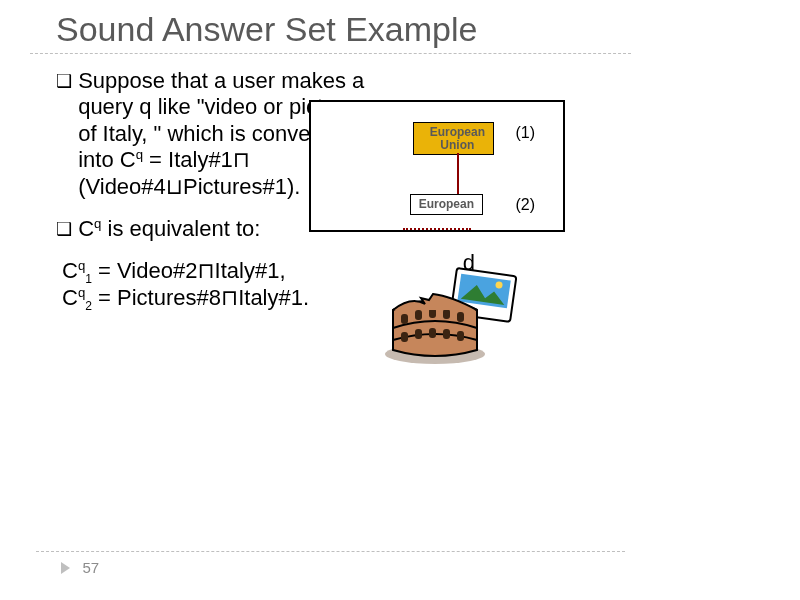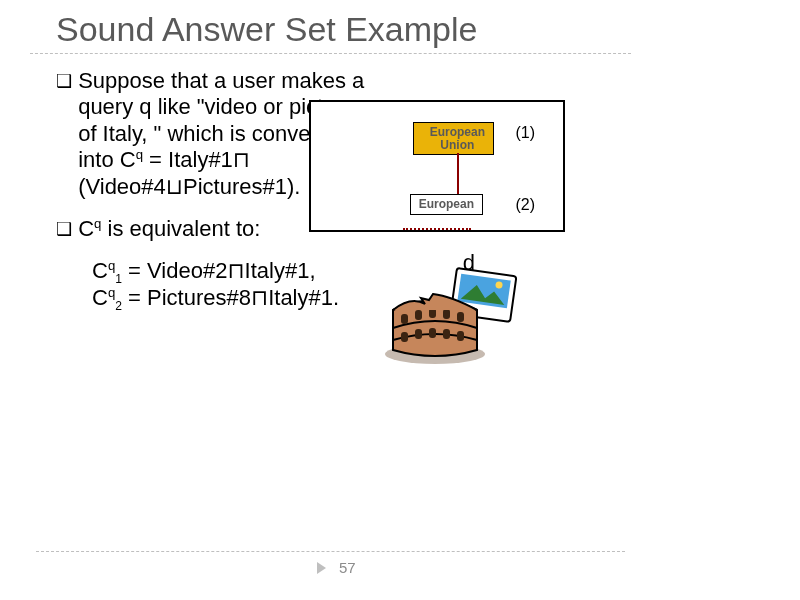--- a/index.html
+++ b/index.html
@@ -158,21 +158,21 @@
         </span>
       </div>
 
       <div class="bullet">
         <span class="marker">❑</span>
         <span class="text">
           <span>C</span><sup>q</sup><span> is equivalent to:</span>
         </span>
       </div>
 
-      <div class="bullet" style="margin-left:36px;">
+      <div class="bullet" style="margin-left:6px;">
         <span class="text">
           <span>C</span><sup>q</sup><sub>1</sub><span> = Video#2</span><span class="op">⊓</span><span>Italy#1,</span><br>
           <span>C</span><sup>q</sup><sub>2</sub><span> = Pictures#8</span><span class="op">⊓</span><span>Italy#1.</span>
         </span>
       </div>
 
     </div>
 
     <div class="right-col">
       <div class="context-box">
@@ -219,18 +219,18 @@
 
             <path d="M12 44 Q30 30 44 38 L40 32 L48 34 L52 28 Q70 30 96 44" fill="#c6865b" stroke="#000" stroke-width="2"></path>
           </g>
         </svg>
       </div>
     </div>
   </div>
 
   <div class="footer">
     <hr class="hr-dashed">
-    <div style="margin-top:6px; margin-left:12px;text-align:center;">
+    <div style="margin-top:6px; margin-left:25px;">
       <span class="page-arrow"></span>
       <span class="page-num">57</span>
     </div>
   </div>
 </div>
 
 </body></html>

